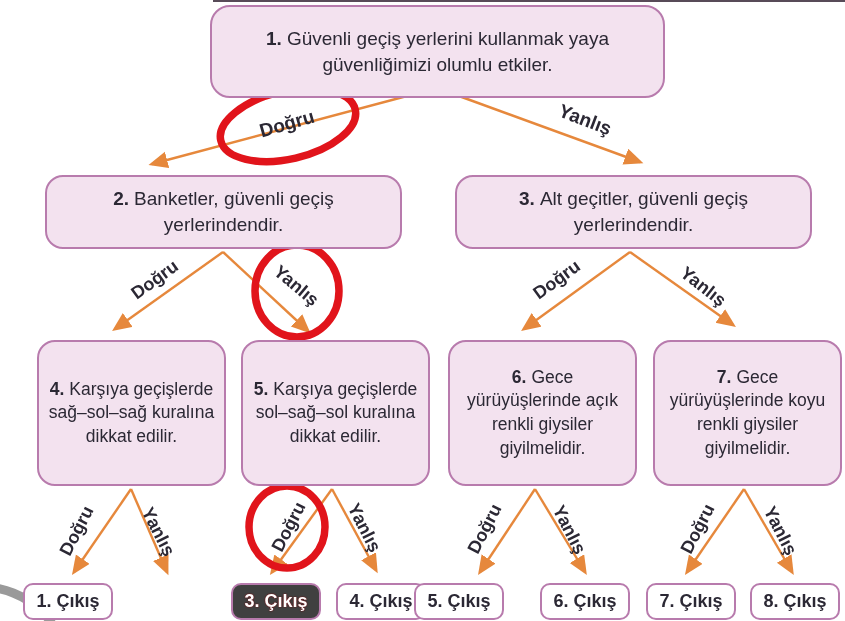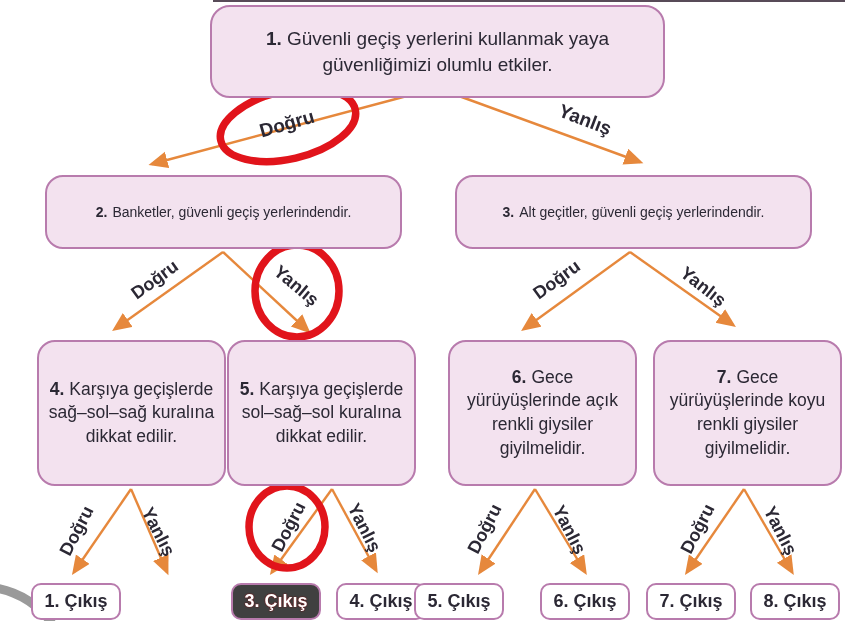--- a/index.html
+++ b/index.html
@@ -9,26 +9,26 @@
   }
   .stage svg.overlay{position:absolute;left:0;top:0;width:845px;height:621px;pointer-events:none;}
   .node{
     position:absolute;box-sizing:border-box;
     background:#f3e2ef;border:2.5px solid #b87bad;border-radius:18px;
     display:flex;align-items:center;justify-content:center;text-align:center;
     padding:6px 14px;line-height:1.35;
   }
   .node .num{font-weight:bold;margin-right:5px;}
   .node-top{left:210px;top:5px;width:455px;height:93px;font-size:19px;border-radius:20px;}
-  .node-l2{top:175px;width:357px;height:74px;font-size:14px;}
+  .node-l2{top:175px;width:357px;height:74px;font-size:19px;}
   .node-2{left:45px;}
   .node-3{left:455px;}
   .node-l3{top:340px;width:189px;height:146px;font-size:17.5px;padding:6px 8px;}
   .node-4{left:37px;align-items:center;}
-  .node-5{left:227px;align-items:center;}
+  .node-5{left:241px;align-items:center;}
   .node-6{left:448px;}
   .node-7{left:653px;}
   .edge-label{
     position:absolute;font-size:18px;font-weight:600;color:#2b2834;
     white-space:nowrap;transform-origin:center center;
   }
   .exit{
     position:absolute;top:583px;width:90px;height:37px;box-sizing:border-box;
     background:#ffffff;border:2.5px solid #b87bad;border-radius:10px;
     display:flex;align-items:center;justify-content:center;
@@ -109,21 +109,21 @@
 
   <div class="edge-label" style="left:77px;top:531px;transform:translate(-50%,-50%) rotate(-63deg);">Doğru</div>
   <div class="edge-label" style="left:158px;top:532px;transform:translate(-50%,-50%) rotate(63deg);">Yanlış</div>
   <div class="edge-label" style="left:289px;top:527px;transform:translate(-50%,-50%) rotate(-63deg);">Doğru</div>
   <div class="edge-label" style="left:364px;top:528px;transform:translate(-50%,-50%) rotate(63deg);">Yanlış</div>
   <div class="edge-label" style="left:485px;top:529px;transform:translate(-50%,-50%) rotate(-63deg);">Doğru</div>
   <div class="edge-label" style="left:569px;top:530px;transform:translate(-50%,-50%) rotate(63deg);">Yanlış</div>
   <div class="edge-label" style="left:698px;top:529px;transform:translate(-50%,-50%) rotate(-63deg);">Doğru</div>
   <div class="edge-label" style="left:780px;top:531px;transform:translate(-50%,-50%) rotate(63deg);">Yanlış</div>
 
-  <div class="exit" style="left:23px;margin-left:8px;">1. Çıkış</div>
+  <div class="exit" style="left:23px;">1. Çıkış</div>
   <div class="exit highlighted" style="left:231px;">3. Çıkış</div>
   <div class="exit" style="left:336px;">4. Çıkış</div>
   <div class="exit" style="left:414px;">5. Çıkış</div>
   <div class="exit" style="left:540px;">6. Çıkış</div>
   <div class="exit" style="left:646px;">7. Çıkış</div>
   <div class="exit" style="left:750px;">8. Çıkış</div>
 
 </div>
 
 </body></html>

